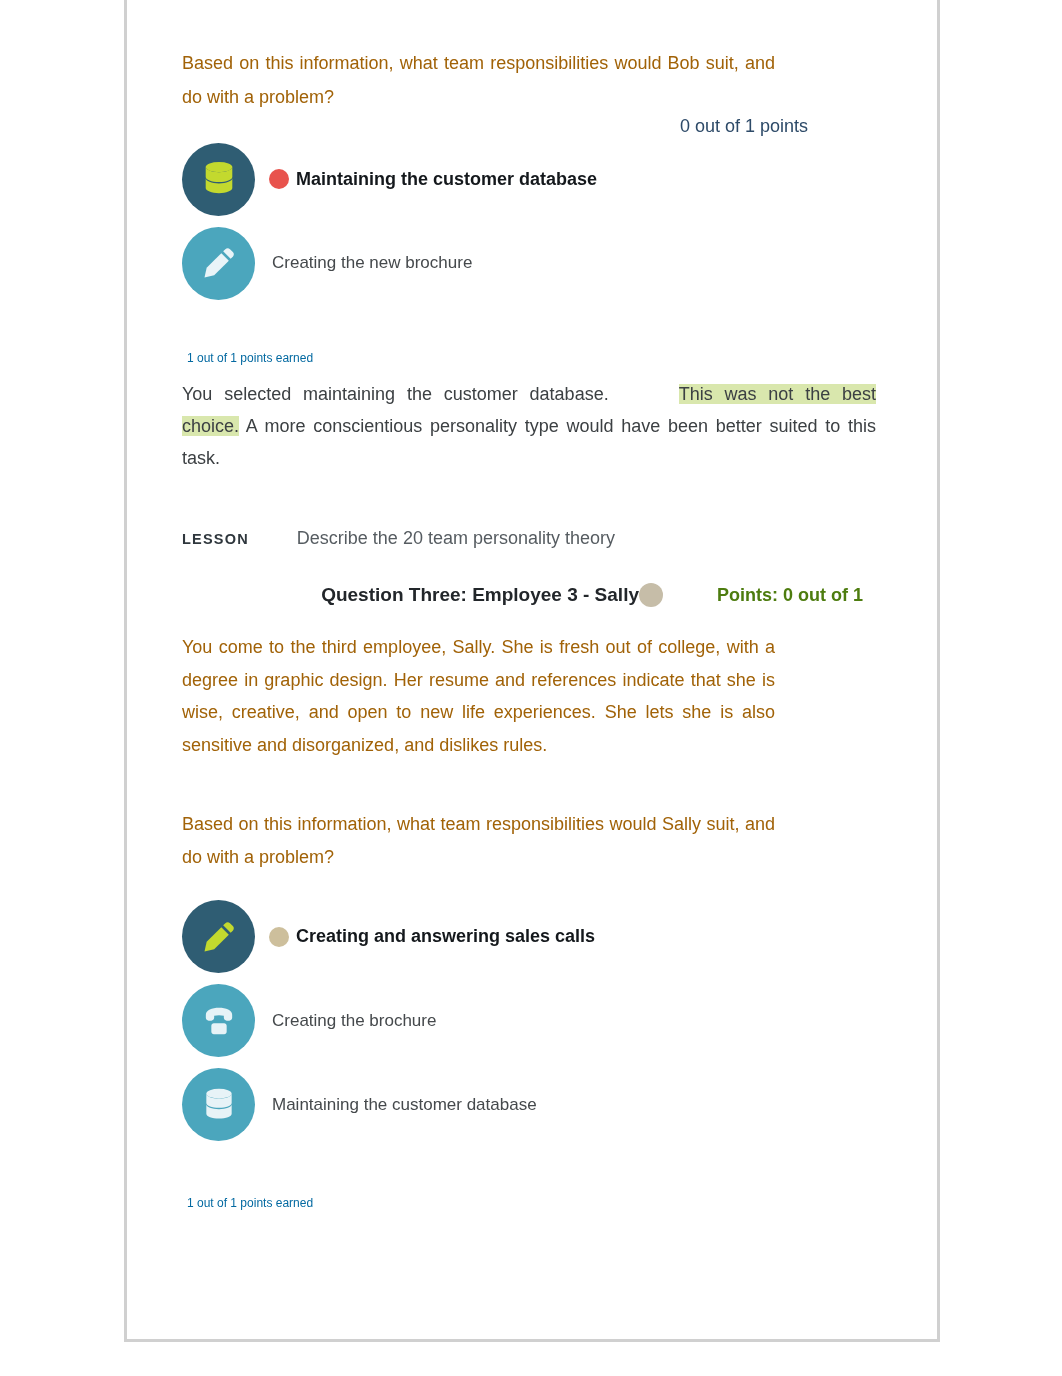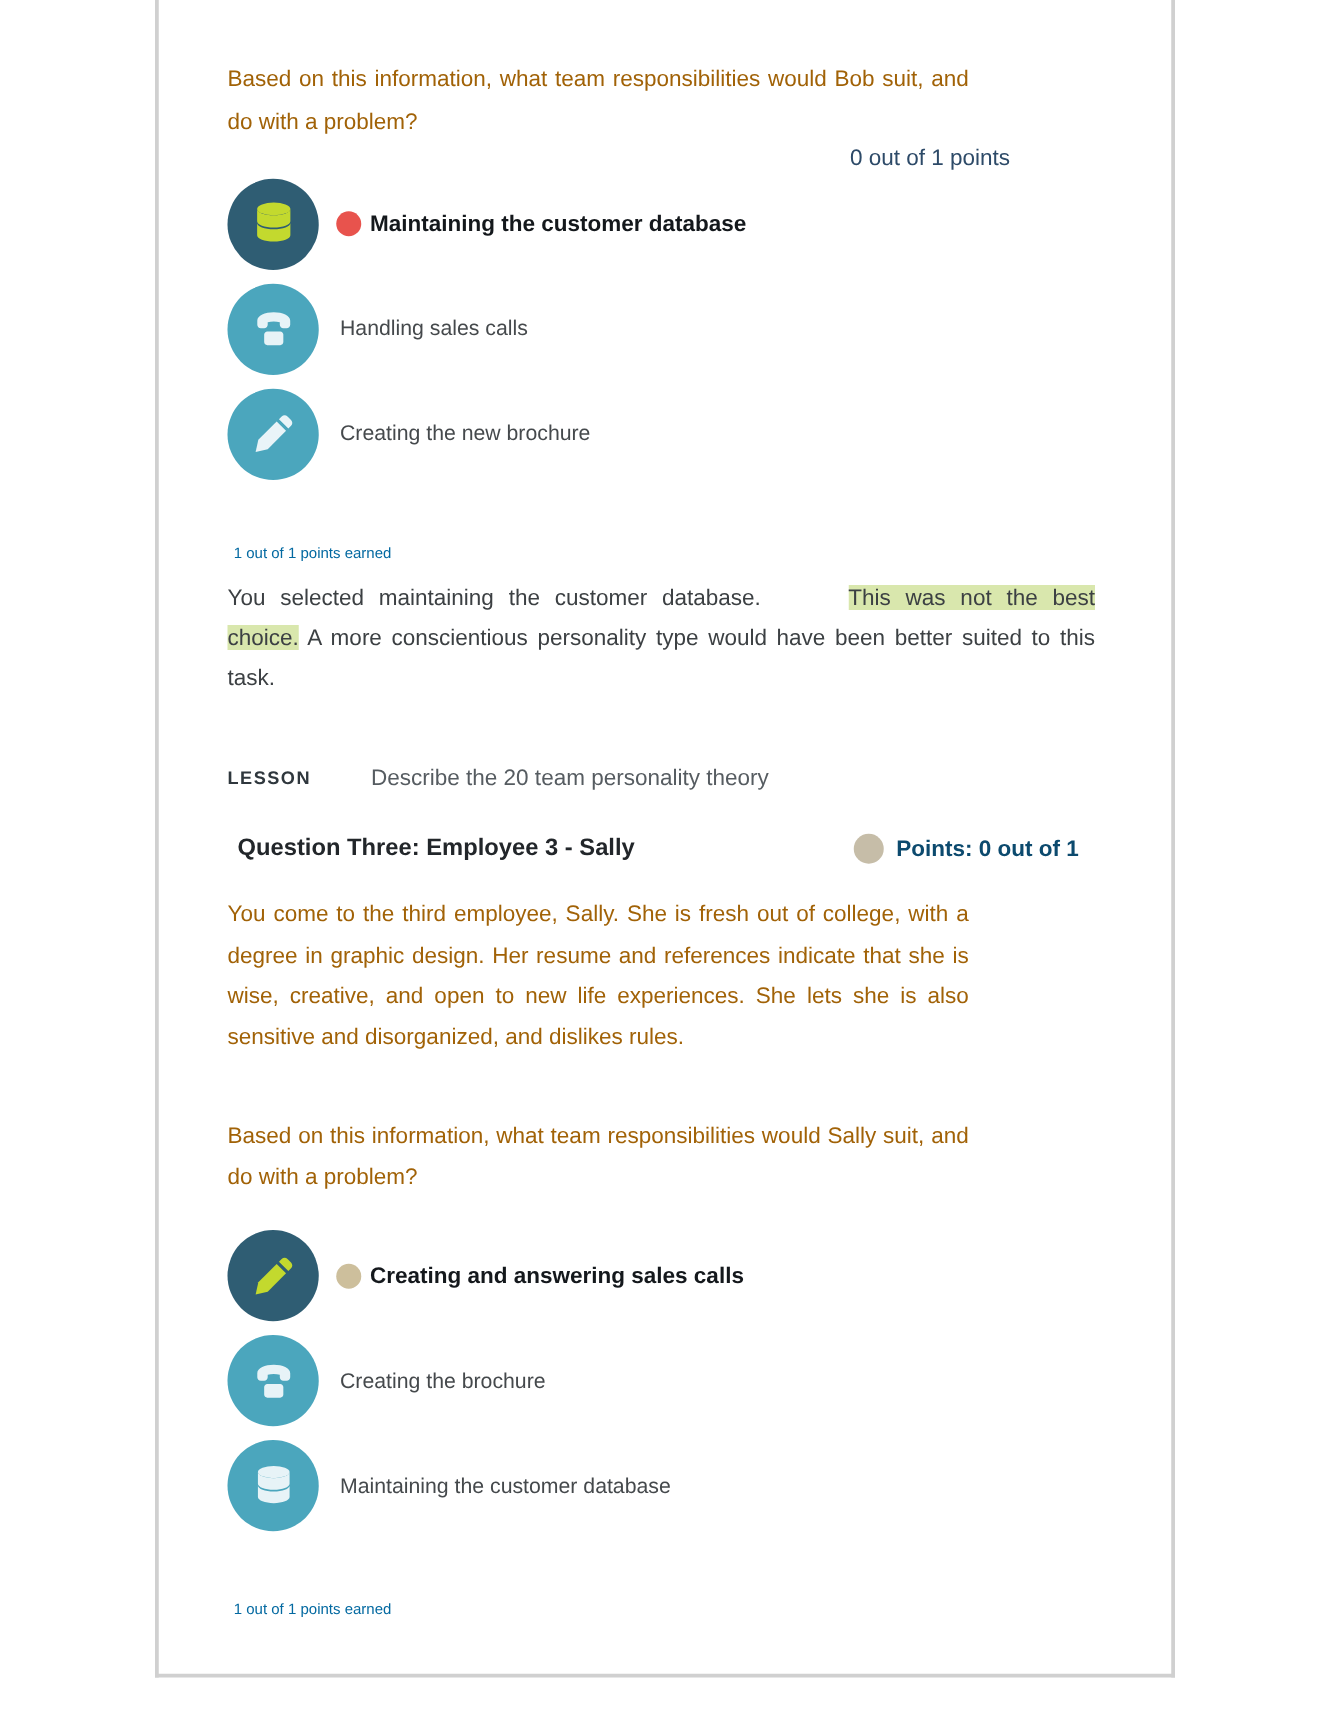--- a/index.html
+++ b/index.html
@@ -20,23 +20,23 @@
   .olab { font-size:17px; color:#45494c; display:flex; align-items:center; margin-left:14px; }
   .olab.bold { font-weight:bold; color:#14181c; font-size:18px; }
   .olab.plain { margin-left:17px; }
   .fbdot { width:20px; height:20px; border-radius:50%; margin-right:7px; flex:0 0 20px; }
   .red { background:#e8534d; }
   .olive { background:#cdbf9c; }
   .hl { background:#d9e7ad; }
   .tag { font-size:14.5px; color:#2f373d; letter-spacing:1.2px; font-weight:bold; }
   .sec-title { font-size:18px; color:#565c61; margin-left:20px; }
   .qtitle { font-weight:bold; font-size:19px; color:#22262a; }
-  .badge { display:flex; align-items:center; font-size:18px; color:#0c4a6e; font-weight:bold; white-space:nowrap; }
+  .badge { display:flex; align-items:center; font-size:18px; color:#4d7c0f; font-weight:bold; white-space:nowrap;gap:44px; }
   .sechead { display:flex; align-items:center; margin-top:54px;gap:28px; }
-  .qhead { display:flex; align-items:center; justify-content:space-between; margin-top:34px; width:681px; padding-left:8px; }
+  .qhead { display:flex; align-items:center; justify-content:flex-end; margin-top:34px; width:681px; padding-left:8px; }
   .bdot { width:24px; height:24px; border-radius:50%; background:#c6bda8; margin-right:10px; }
   .ic { display:block; }
 </style>
 </head>
 <body>
 
 <div class="card">
  <div class="inner">
   <div style="height:71px"></div>
 
@@ -50,28 +50,20 @@
         <svg class="ic" width="42" height="42" viewBox="0 0 24 24">
           <ellipse cx="12" cy="5.2" rx="7.6" ry="2.9" fill="#c3d92e"></ellipse>
           <path d="M4.4 5.2 v5.6 c0 1.6 3.4 2.9 7.6 2.9 s7.6-1.3 7.6-2.9 V5.2 c0 1.6 -3.4 2.9 -7.6 2.9 S4.4 6.8 4.4 5.2z" fill="#c3d92e"></path>
           <path d="M4.4 11.6 v5.6 c0 1.6 3.4 2.9 7.6 2.9 s7.6-1.3 7.6-2.9 v-5.6 c0 1.6 -3.4 2.9 -7.6 2.9 S4.4 13.2 4.4 11.6z" fill="#c3d92e"></path>
         </svg>
       </div>
       <div class="olab bold">
         <span class="fbdot red"></span>
         <span>Maintaining the customer database</span>
       </div>
-    </div>
-    <div class="optrow">
-      <div class="ocirc teal">
-        <svg class="ic" width="40" height="40" viewBox="0 0 24 24">
-          <path d="M12 4.1 C7.8 4.1 4.1 5.6 4.1 8.2 v1.9 c0 .9 .7 1.7 1.7 1.7 h1.6 c.9 0 1.7-.8 1.7-1.7 V8.9 c.9-.3 1.9-.4 2.9-.4 s2 .1 2.9 .4 v1.2 c0 .9 .8 1.7 1.7 1.7 h1.6 c.9 0 1.7-.8 1.7-1.7 V8.2 C19.9 5.6 16.2 4.1 12 4.1z M8.9 13.3 c-.8 0-1.5 .7-1.5 1.5 v3.6 c0 .8 .7 1.5 1.5 1.5 h6.2 c.8 0 1.5-.7 1.5-1.5 v-3.6 c0-.8-.7-1.5-1.5-1.5z" fill="#e7f3f7"></path>
-        </svg>
-      </div>
-      <div class="olab plain">Handling sales calls</div>
     </div>
     <div class="optrow">
       <div class="ocirc teal">
         <svg class="ic" width="40" height="40" viewBox="0 0 24 24">
           <path d="M20.3 5.4 l-1.7-1.7 c-.8-.8-2-.8-2.8 0 l-1.3 1.3 4.5 4.5 1.3-1.3 c.8-.8 .8-2 0-2.8z" fill="#e9f4f8"></path>
           <path d="M13.4 6.1 L4.6 14.9 3.3 20.7 9.1 19.4 17.9 10.6z" fill="#e9f4f8"></path>
         </svg>
       </div>
       <div class="olab plain">Creating the new brochure</div>
     </div>

